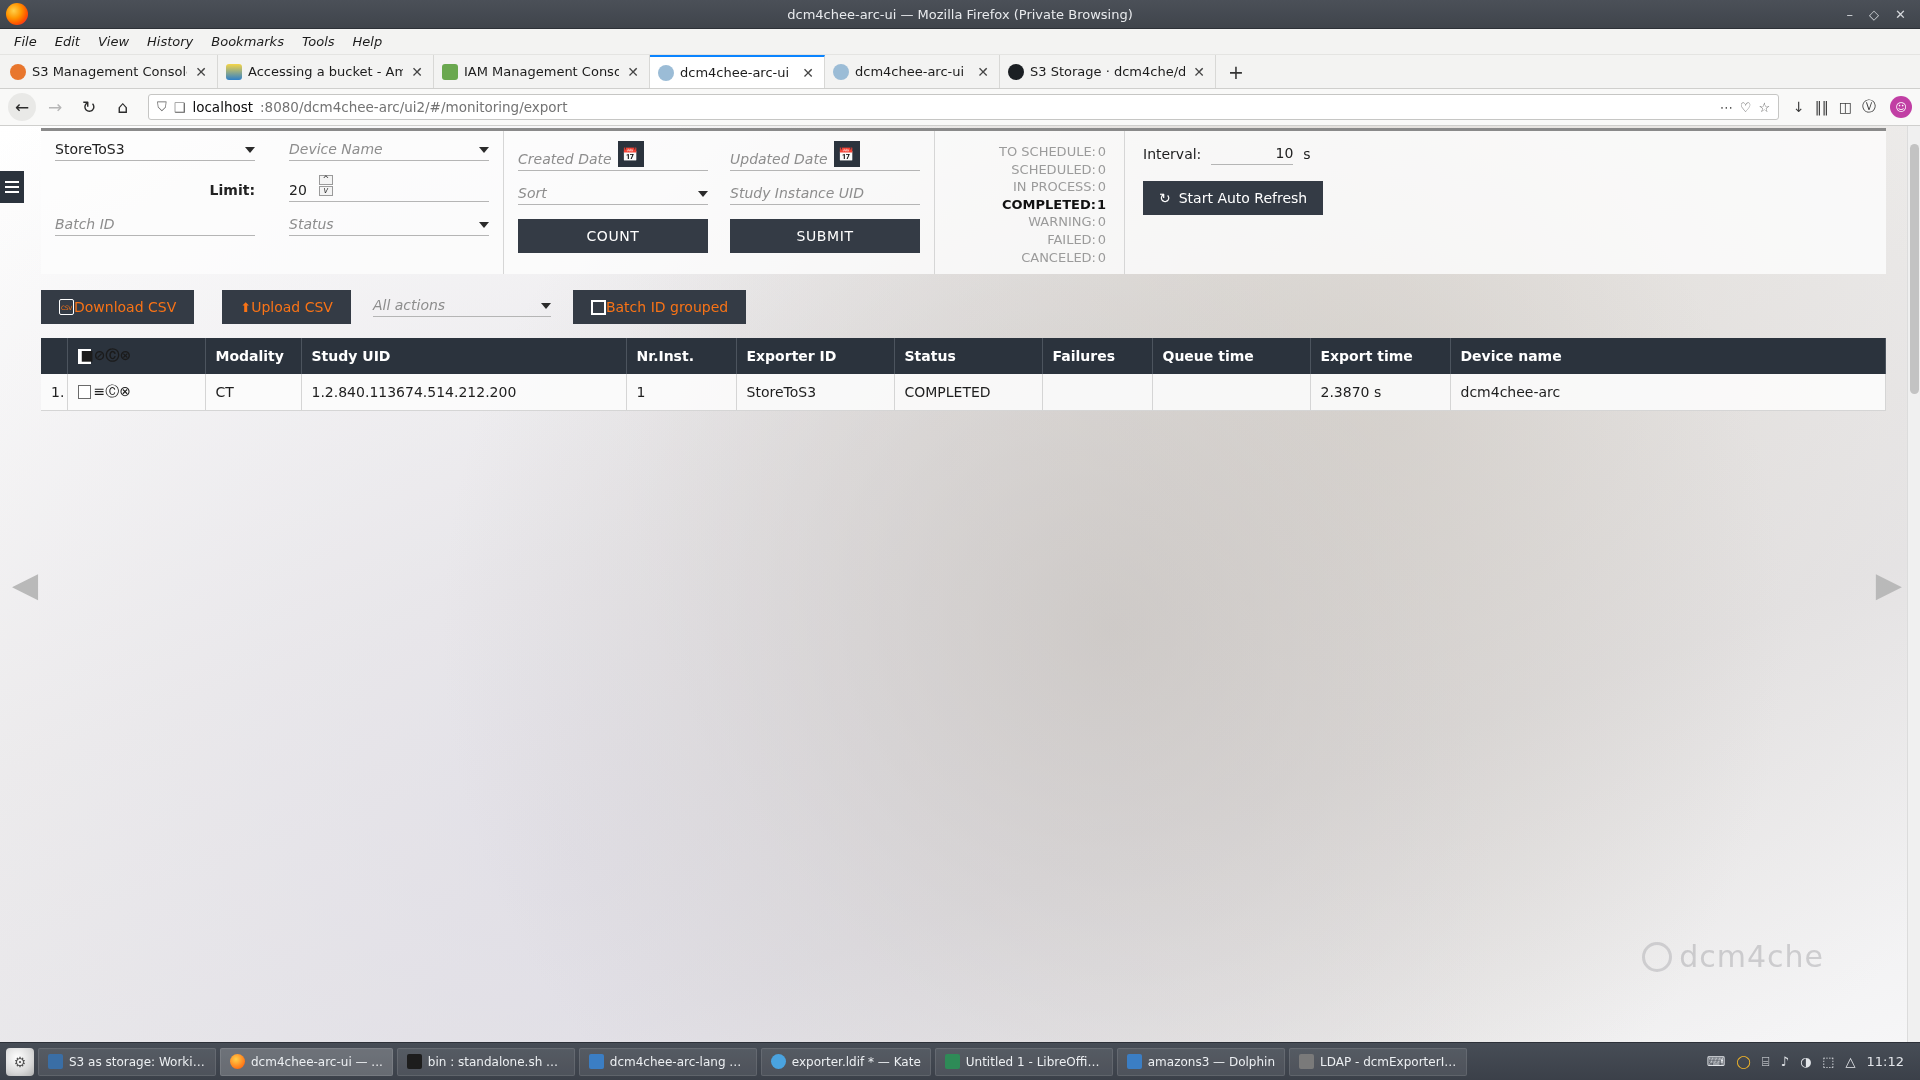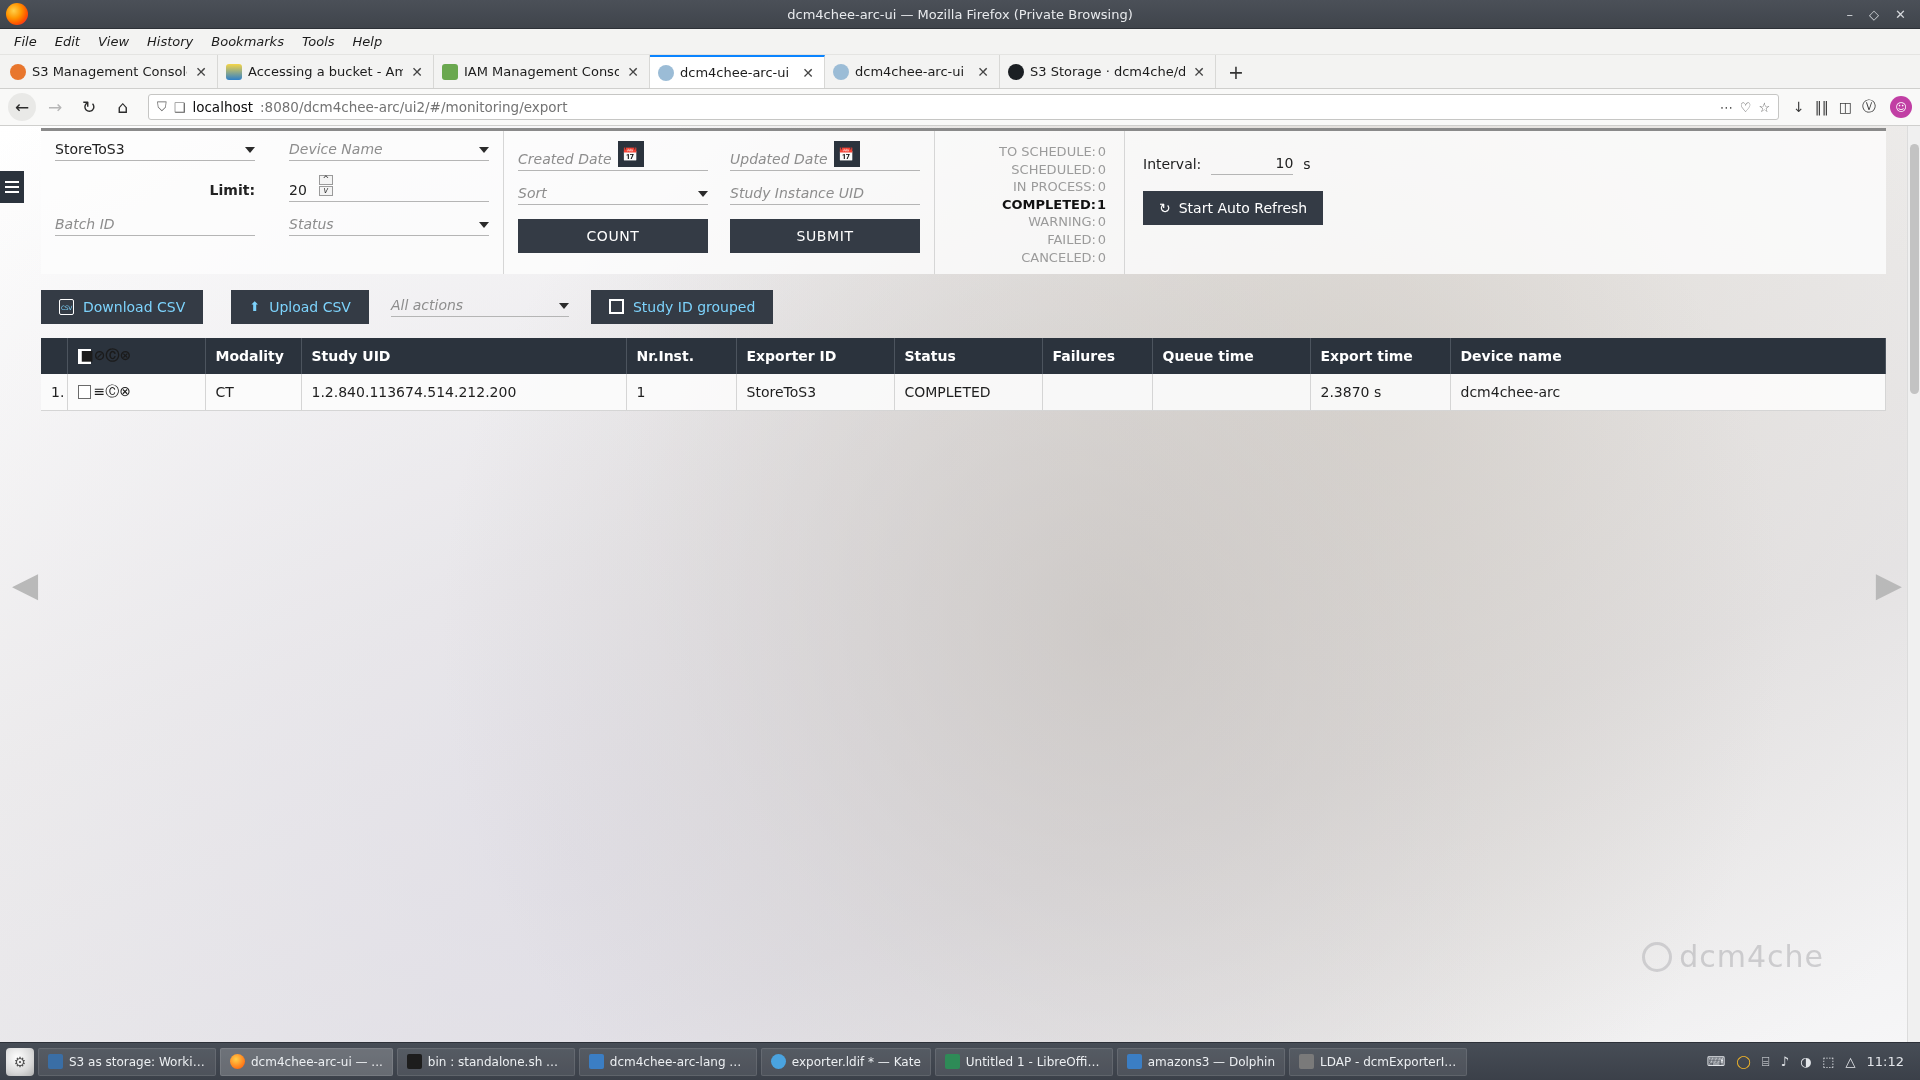--- a/index.html
+++ b/index.html
@@ -160,41 +160,41 @@
     background: #343b45; color: #fff; border: none; font-size: 14px;
     padding: 9px 0; width: 100%; letter-spacing: .6px; cursor: pointer;
     font-family: inherit;
   }
 
   .statcol { padding: 12px 18px 8px 18px; min-width: 190px; }
   .statrow { display: flex; justify-content: flex-end; font-size: 13px; line-height: 17.6px; color: #9b9b9b; }
   .statrow.on { color: #111; font-weight: 600; }
   .statrow .sv { width: 10px; text-align: right; }
 
-  .refcol { padding: 24px 18px; }
+  .refcol { padding: 14px 18px; }
   .interval-row { display: flex; align-items: flex-end; gap: 10px; margin-bottom: 16px; }
   .interval-row .lbl { font-size: 14px; color: #1d1d1d; padding-bottom: 3px;}
   .interval-inp {
     width: 82px; border-bottom: 1px solid #b5b5b5; text-align: right;
     font-size: 14px; color: #222; padding-bottom: 3px;
   }
   .interval-row .unit { font-size: 14px; color: #1d1d1d; padding-bottom: 3px;}
   .btn-refresh {
     background: #343b45; color: #fff; border: none; font-size: 14px;
     padding: 9px 16px; cursor: pointer; display: flex; align-items: center; gap: 8px;
     font-family: inherit;
   }
 
   .actionbar {
     margin: 16px 34px 0 41px; display: flex; align-items: center; gap: 0;
     position: relative;
   }
   .btn-icon {
-    background: #343b45; color: #7dd3fc; border: none; font-size: 14px;
-    padding: 9px 18px; cursor: pointer; display: inline-flex; gap: 9px;
+    background: #343b45; color: #f97316; border: none; font-size: 14px;
+    padding: 9px 18px; cursor: pointer; display: inline-flex; align-items: center; 
     font-family: inherit;
   }
   .csvglyph {
     width: 15px; height: 16px; border: 1.6px solid #fff; border-radius: 2px;
     font-size: 6px; display:flex; align-items:center; justify-content:center; letter-spacing:-0.3px;
   }
   .sel-actions {
     width: 178px; margin: 0 0 0 22px; border-bottom: 1px solid #b5b5b5;
     display: flex; align-items: flex-end; padding-bottom: 3px;
   }
@@ -495,21 +495,21 @@
     <button class="btn-icon" style="margin-left:28px">
       <span style="font-size:13px">⬆</span>
       <span>Upload CSV</span>
     </button>
     <div class="sel-actions">
       <span class="fld-ph">All actions</span>
       <span class="caret"></span>
     </div>
     <button class="btn-icon" style="margin-left:22px">
       <span class="chk-box"></span>
-      <span>Study ID grouped</span>
+      <span>Batch ID grouped</span>
     </button>
   </div>
 
   <div class="tablewrap">
     <table class="main">
       <colgroup>
         <col style="width:26px">
           <col style="width:138px">
           <col style="width:96px">
           <col style="width:325px">

